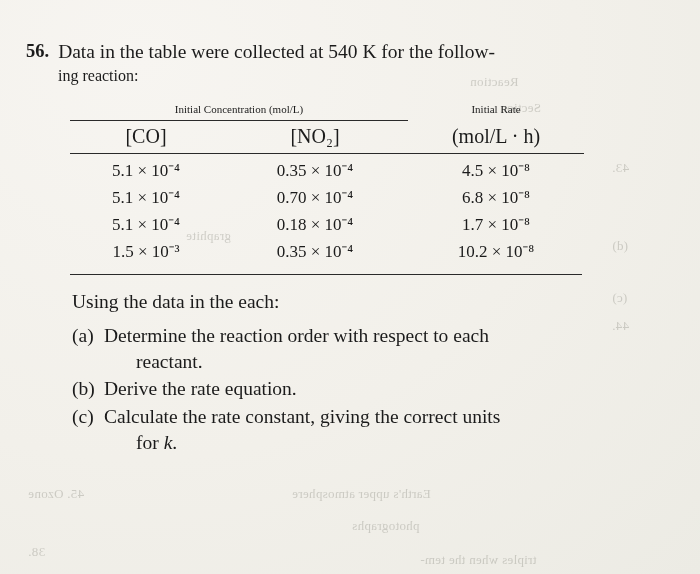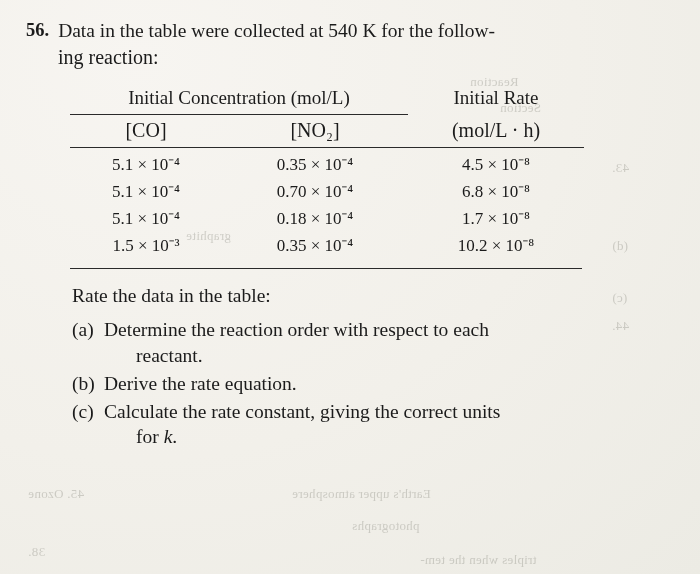--- a/index.html
+++ b/index.html
@@ -29,38 +29,39 @@
     font-size: 13px;
     letter-spacing: 0.3px;
     white-space: nowrap;
     transform: scaleX(-1);
     user-select: none;
     pointer-events: none;
   }
   .content {
     position: relative;
     padding: 18px 26px 0 26px;
+    margin-top: 21px;
   }
   .qline {
     display: flex;
     align-items: baseline;
     font-size: 19.5px;
     line-height: 1.35;
   }
   .qnum {
     font-weight: bold;
     font-size: 18.5px;
     margin-right: 9px;
     transform: translateY(-1px);
   }
   .qtext {
     font-size: 19.5px;
   }
   .qcont {
-    font-size: 20px;
+    font-size: 16px;
     margin-left: 32px;
     line-height: 1.35;
   }
   .equation {
     text-align: center;
     font-size: 20px;
     margin: 14px 0 6px 0;
     letter-spacing: 0.2px;
     padding-left: 10px;
   }
@@ -72,21 +73,21 @@
   }
   table.data th, table.data td {
     padding: 2px 0;
     text-align: center;
     font-weight: normal;
   }
   .colA { width: 152px; }
   .colB { width: 186px; }
   .colC { width: 176px; }
 
-  .hdr-top th { font-weight: bold; font-size: 19px; padding-bottom: 2px; }
+  .hdr-top th { font-weight: bold; font-size: 11px; padding-bottom: 2px; }
   .hdr-sub th { font-weight: bold; font-size: 20px; padding: 4px 0 6px 0; }
   .ruleRow td { padding: 0; }
   .ruleRow .seg { border-bottom: 1.4px solid #2a2a2a; height: 1px; }
   .ruleRow .gap { height: 1px; }
 
   td.cell { font-size: 17px; padding: 3.5px 0; }
   td.cellA { padding-left: 0; }
 
   .bottomrule {
     margin: 10px 0 0 44px;
@@ -193,21 +194,21 @@
       <tr>
         <td class="cell cellA">1.5 × 10⁻³</td>
         <td class="cell">0.35 × 10⁻⁴</td>
         <td class="cell">10.2 × 10⁻⁸</td>
       </tr>
     </tbody>
   </table>
 
   <div class="bottomrule"></div>
 
-  <div class="using">Rate the data in the table:</div>
+  <div class="using">Using the data in the each:</div>
 
   <ol class="parts">
     <li>
       <span class="lbl">(a)</span>
       <span class="txt">
         <span>Determine the reaction order with respect to each</span>
         <span class="indent2">reactant.</span>
       </span>
     </li>
     <li>

